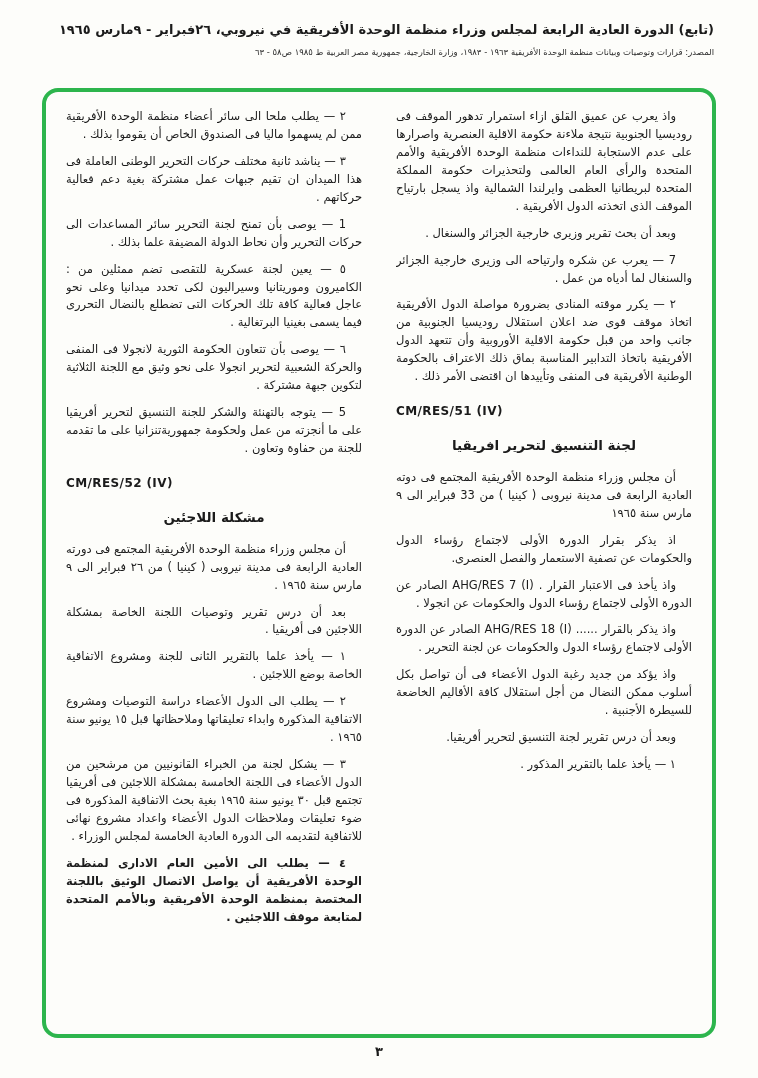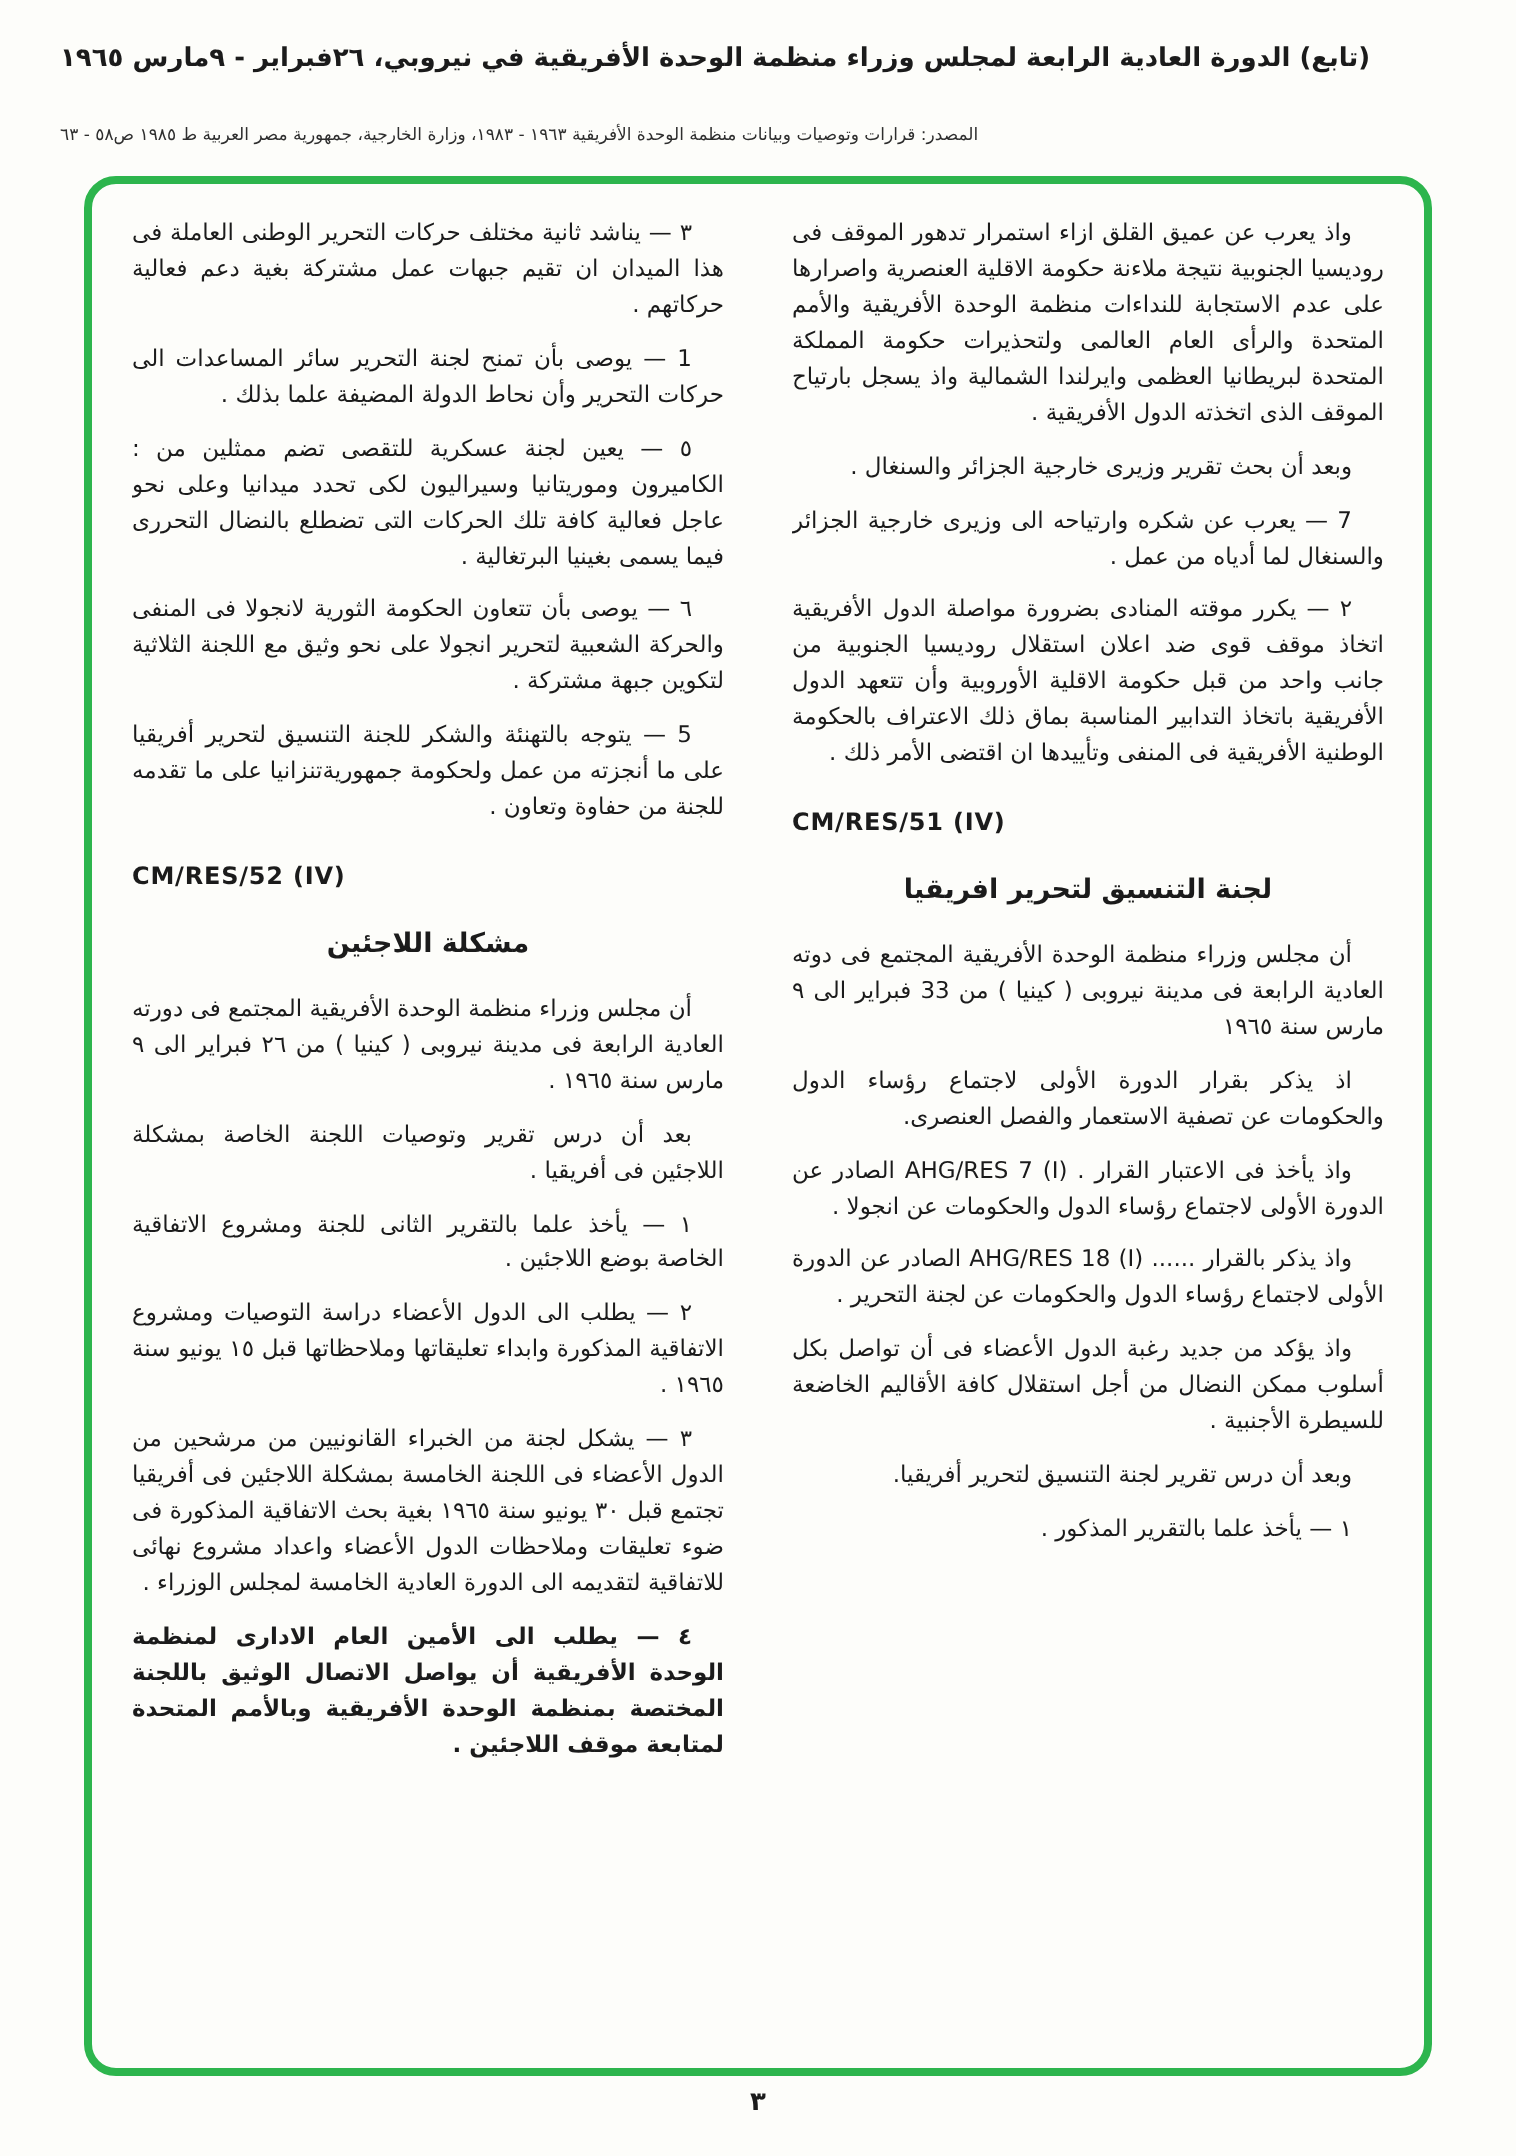--- a/index.html
+++ b/index.html
@@ -4,23 +4,23 @@
 <style>
   * { box-sizing: border-box; }
   html, body { margin: 0; padding: 0; }
   body {
     width: 758px; height: 1078px; position: relative;
     background: #fdfdfa; color: #1b1b1b;
     font-family: "DejaVu Sans", sans-serif;
     direction: rtl;
     overflow: hidden;
   }
-  .page-header { position: absolute; top: 22px; left: 0; right: 0; text-align: left; padding: 0 30px; }
+  .page-header { position: absolute; top: 22px; left: 0; right: 0; text-align: right; padding: 0 44px; }
   .header-title { font-weight: bold; font-size: 13px; line-height: 1.3; }
-  .header-source { font-size: 8.5px; margin-top: 24px; color: #2e2e2e; }
+  .header-source { font-size: 8.5px; margin-top: 8px; color: #2e2e2e; }
   .frame {
     position: absolute; top: 88px; left: 42px; width: 674px; height: 950px;
     border: 4px solid var(--frame_green, #2db54d);
     border-radius: 16px;
     padding: 16px 20px 12px;
     overflow: hidden;
     background: #fdfdfa;
   }
   .columns { display: flex; gap: 34px; height: 100%; }
   .col { flex: 1 1 0; font-size: 11.5px; line-height: 1.56; text-align: justify; overflow: hidden; }
@@ -59,20 +59,21 @@
         <p class="para">أن مجلس وزراء منظمة الوحدة الأفريقية المجتمع فى دوته العادية الرابعة فى مدينة نيروبى ( كينيا ) من 33 فبراير الى ٩ مارس سنة ١٩٦٥</p>
         <p class="para">اذ يذكر بقرار الدورة الأولى لاجتماع رؤساء الدول والحكومات عن تصفية الاستعمار والفصل العنصرى.</p>
         <p class="para">واذ يأخذ فى الاعتبار القرار .  AHG/RES 7 (I) الصادر عن الدورة الأولى لاجتماع رؤساء الدول والحكومات عن انجولا .</p>
         <p class="para">واذ يذكر بالقرار ......  AHG/RES 18 (I) الصادر عن الدورة الأولى لاجتماع رؤساء الدول والحكومات عن لجنة التحرير .</p>
         <p class="para">واذ يؤكد من جديد رغبة الدول الأعضاء فى أن تواصل بكل أسلوب ممكن النضال من أجل استقلال كافة الأقاليم الخاضعة للسيطرة الأجنبية .</p>
         <p class="para">وبعد أن درس تقرير لجنة التنسيق لتحرير أفريقيا.</p>
         <p class="para">١ — يأخذ علما بالتقرير المذكور .</p>
       </section>
 
       <section class="col col-left">
+        <p class="para">٢ — يطلب ملحا الى سائر أعضاء منظمة الوحدة الأفريقية ممن لم يسهموا ماليا فى الصندوق الخاص أن يقوموا بذلك .</p>
         <p class="para">٣ — يناشد ثانية مختلف حركات التحرير الوطنى العاملة فى هذا الميدان ان تقيم جبهات عمل مشتركة بغية دعم فعالية حركاتهم .</p>
         <p class="para">1 — يوصى بأن تمنح لجنة التحرير سائر المساعدات الى حركات التحرير وأن نحاط الدولة المضيفة علما بذلك .</p>
         <p class="para">٥ — يعين لجنة عسكرية للتقصى تضم ممثلين من : الكاميرون وموريتانيا وسيراليون لكى تحدد ميدانيا وعلى نحو عاجل فعالية كافة تلك الحركات التى تضطلع بالنضال التحررى فيما يسمى بغينيا البرتغالية .</p>
         <p class="para">٦ — يوصى بأن تتعاون الحكومة الثورية لانجولا فى المنفى والحركة الشعبية لتحرير انجولا على نحو وثيق مع اللجنة الثلاثية لتكوين جبهة مشتركة .</p>
         <p class="para">5 — يتوجه بالتهنئة والشكر للجنة التنسيق لتحرير أفريقيا على ما أنجزته من عمل ولحكومة جمهوريةتنزانيا على ما تقدمه للجنة من حفاوة وتعاون .</p>
         <p class="ref">CM/RES/52 (IV)</p>
         <h2 class="heading">مشكلة اللاجئين</h2>
         <p class="para">أن مجلس وزراء منظمة الوحدة الأفريقية المجتمع فى دورته العادية الرابعة فى مدينة نيروبى ( كينيا ) من ٢٦ فبراير الى ٩ مارس سنة ١٩٦٥ .</p>
         <p class="para">بعد أن درس تقرير وتوصيات اللجنة الخاصة بمشكلة اللاجئين فى أفريقيا .</p>
         <p class="para">١ — يأخذ علما بالتقرير الثانى للجنة ومشروع الاتفاقية الخاصة بوضع اللاجئين .</p>

